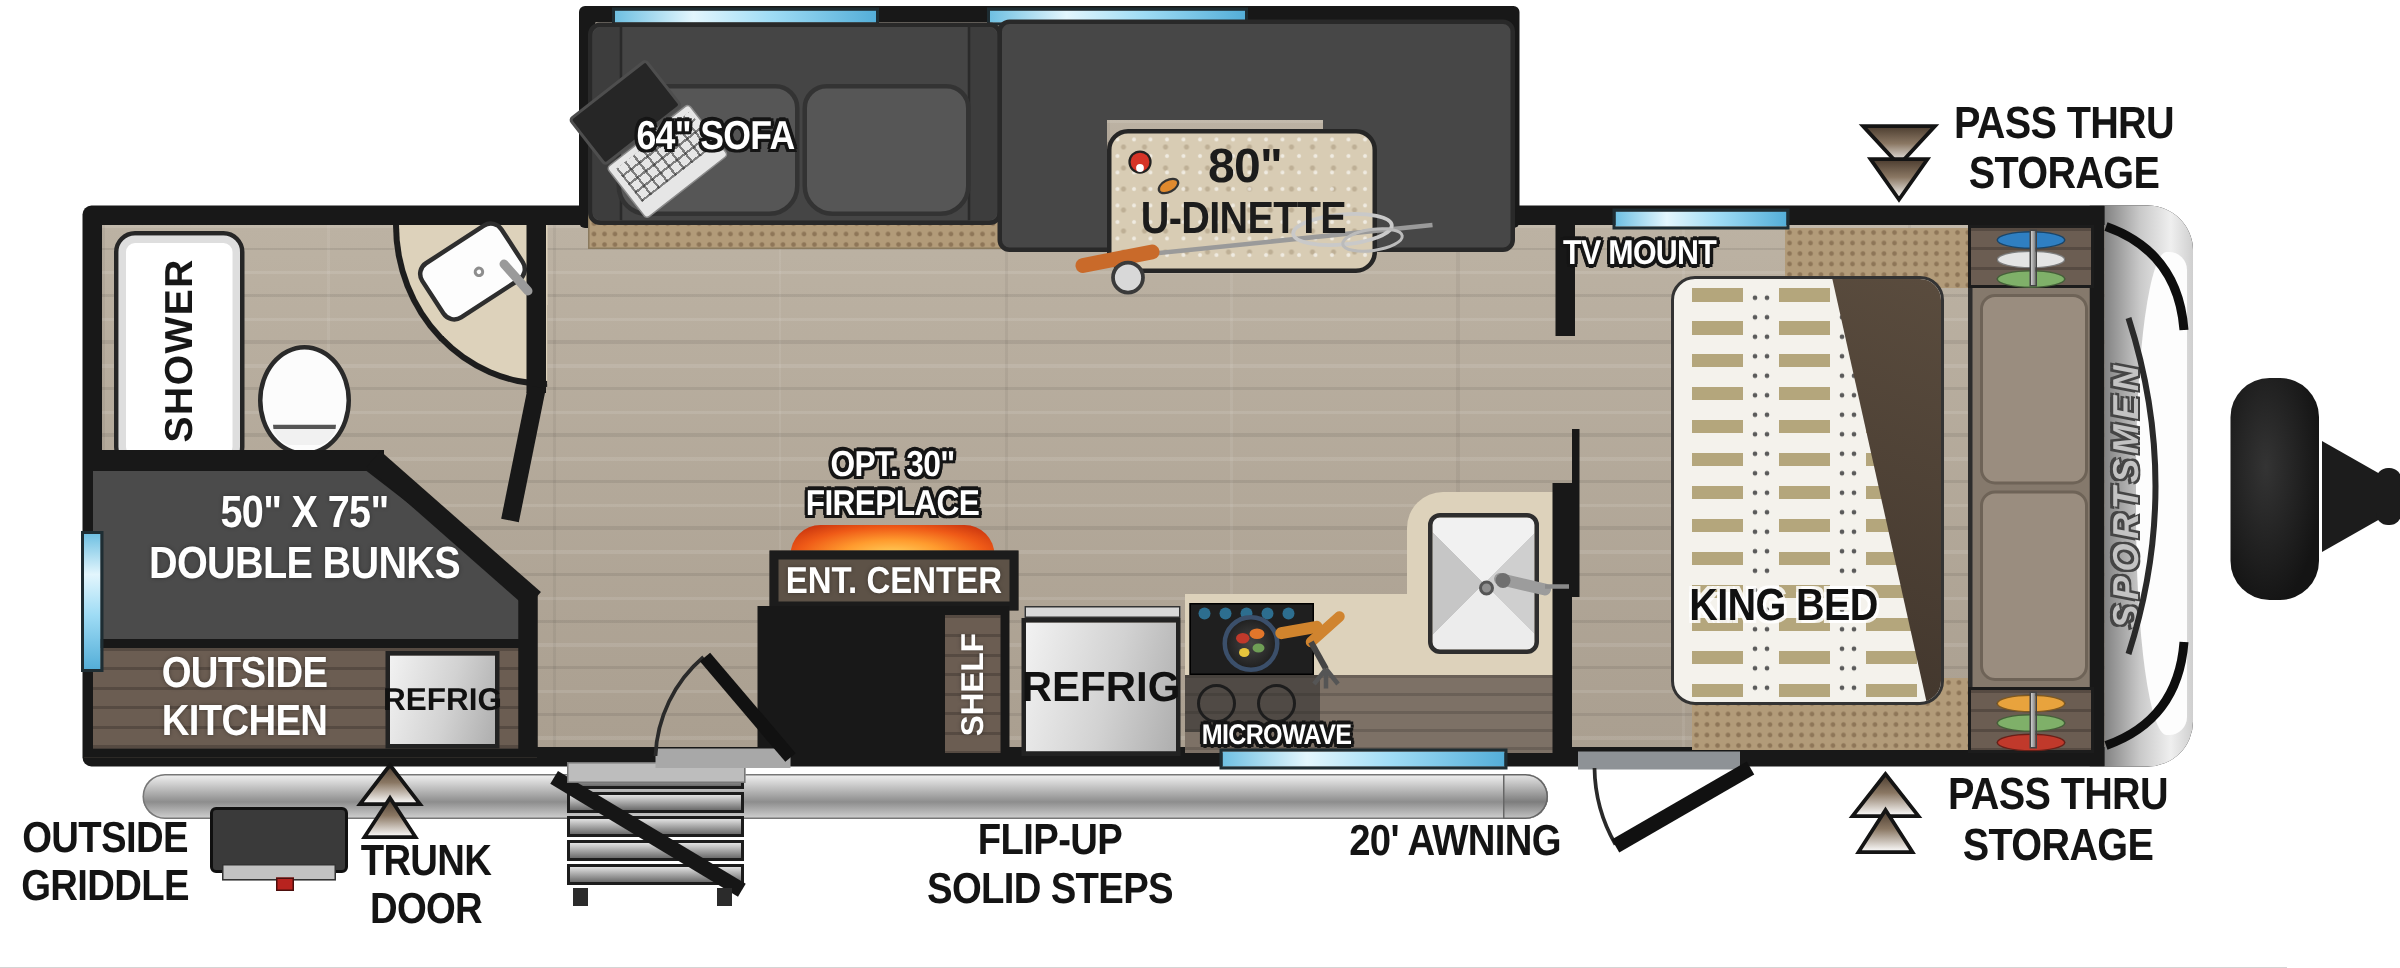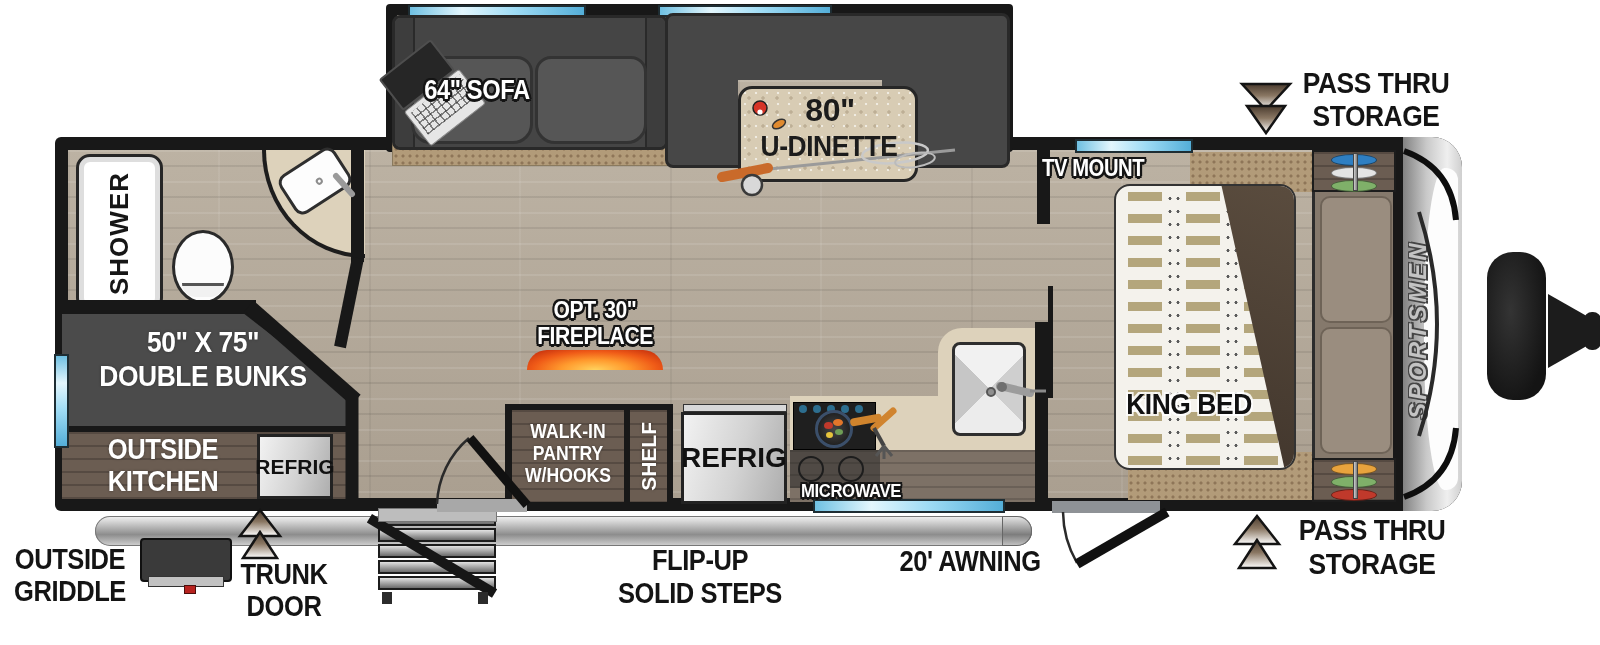--- a/index.html
+++ b/index.html
@@ -152,27 +152,26 @@
   <div class="lb pw cond" style="left:72px;top:466px;width:182px;font-size:29px;">KITCHEN</div>
   <div class="refrigbox" style="left:257px;top:434px;width:76px;height:65px;font-size:21px;">
     <span>REFRIG</span>
   </div>
   <div class="window v" style="left:54px;top:354px;width:15px;height:94px;"></div>
 
   <div class="lb ow cond" style="left:515px;top:297px;width:160px;font-size:24px;">OPT. 30"</div>
   <div class="lb ow cond" style="left:515px;top:323px;width:160px;font-size:24px;">FIREPLACE</div>
   <div class="abs" style="left:527px;top:350px;width:136px;height:20px;z-index:6;border-radius:68px 68px 0 0;
               background:radial-gradient(ellipse at 50% 100%, #ffd35e 0%, #ff9b2e 35%, #ef5a17 65%, #c8330e 90%);"></div>
+  <div class="abs" style="left:513px;top:367px;width:166px;height:40px;z-index:7;background:#5d5247;border:6px solid #1c1c1c;
+              display:flex;align-items:center;justify-content:center;">
+    <span class="pw cond" style="font-weight:700;font-size:25px;white-space:nowrap;display:inline-block;">ENT. CENTER</span>
+  </div>
 
   <div class="abs" style="left:505px;top:404px;width:168px;height:104px;z-index:7;background:#181818;"></div>
-  <div class="abs brownwood" style="left:512px;top:410px;width:112px;height:92px;z-index:8;text-align:center;">
-    <div class="pw cond" style="font-weight:700;font-size:20px;margin-top:10px;line-height:22px;">WALK-IN</div>
-    <div class="pw cond" style="font-weight:700;font-size:20px;line-height:22px;">PANTRY</div>
-    <div class="pw cond" style="font-weight:700;font-size:20px;line-height:22px;">W/HOOKS</div>
-  </div>
   <div class="abs brownwood" style="left:630px;top:410px;width:37px;height:92px;z-index:8;display:flex;align-items:center;justify-content:center;">
     <span class="vtx pw" style="font-weight:700;font-size:21px;">SHELF</span>
   </div>
 
   <div class="abs" style="left:683px;top:404px;width:104px;height:8px;z-index:8;background:#d8d8d8;border:1px solid #333;"></div>
   <div class="refrigbox" style="left:681px;top:412px;width:106px;height:92px;font-size:28px;">
     <span>REFRIG</span>
   </div>
 
   <div class="abs cream" style="left:790px;top:396px;width:148px;height:54px;z-index:6;"></div>

